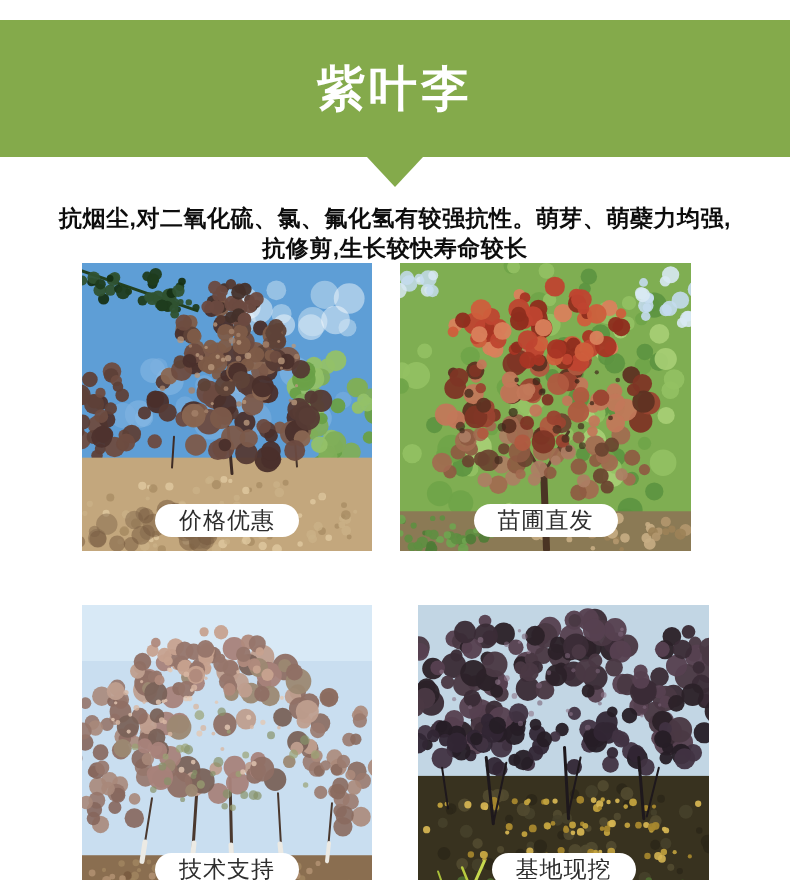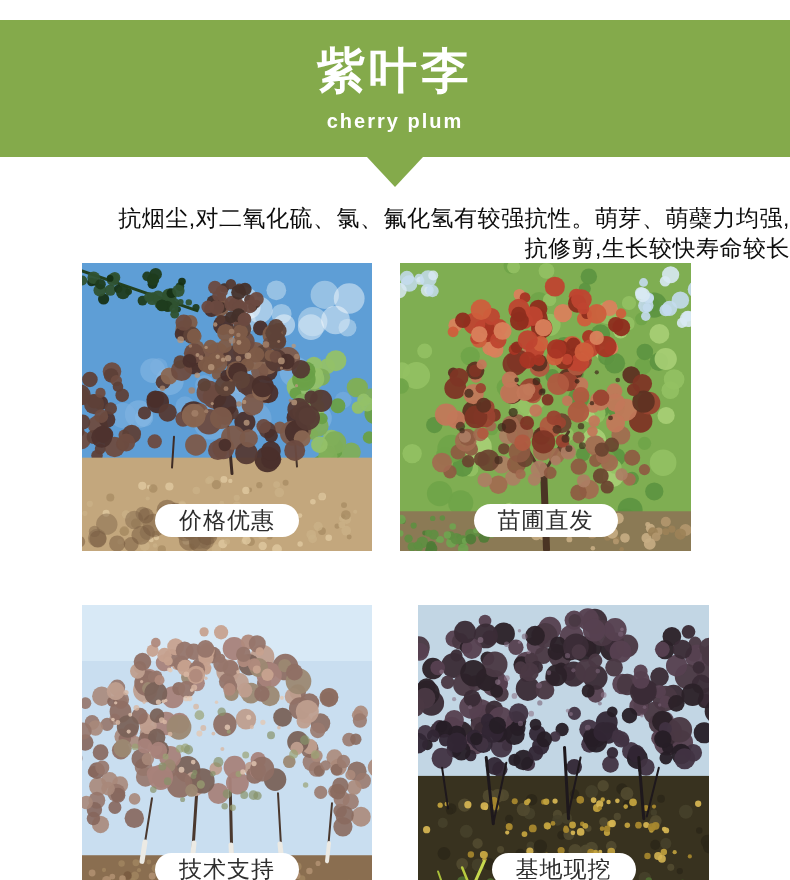--- a/index.html
+++ b/index.html
@@ -31,23 +31,24 @@
     letter-spacing:2px;line-height:24px;text-align:center;
   }
   .banner-triangle{
     width:0;height:0;margin:0 auto;
     border-left:28px solid transparent;
     border-right:28px solid transparent;
     border-top:30px solid var(--banner-green);
   }
   
   .desc{
-    margin-top:16px;text-align:right;
+    margin-top:16px;text-align:center;
     color:var(--desc-text);font-size:23px;line-height:30px;
     letter-spacing:0.5px;
+    font-weight:bold;
   }
   
   .photo{
     position:absolute;overflow:hidden;background:#ddd;
   }
   .photo svg{display:block;width:100%;height:100%;}
   .p0{left:82px; top:263px;width:290px;height:288px;}
   .p1{left:400px;top:263px;width:291px;height:288px;}
   .p2{left:82px; top:605px;width:290px;height:295px;}
   .p3{left:418px;top:605px;width:291px;height:295px;}
@@ -56,21 +57,20 @@
     background:var(--pill-bg);color:var(--pill-text);
     font-size:23px;line-height:23px;letter-spacing:1px;
     padding:5px 24px;border-radius:17px;white-space:nowrap;
   }
 </style>
 </head>
 <body>
 
 <header class="banner">
   <div class="title">紫叶李</div>
-  <div class="subtitle">cherry plum</div>
 </header>
 <div class="banner-triangle"></div>
 
 <div class="desc">
   <div>抗烟尘,对二氧化硫、氯、氟化氢有较强抗性。萌芽、萌蘗力均强,</div>
   <div>抗修剪,生长较快寿命较长</div>
 </div>
 
 <figure class="photo p0">
   <svg class="tree-photo" viewBox="0 0 290 290" preserveAspectRatio="none">

